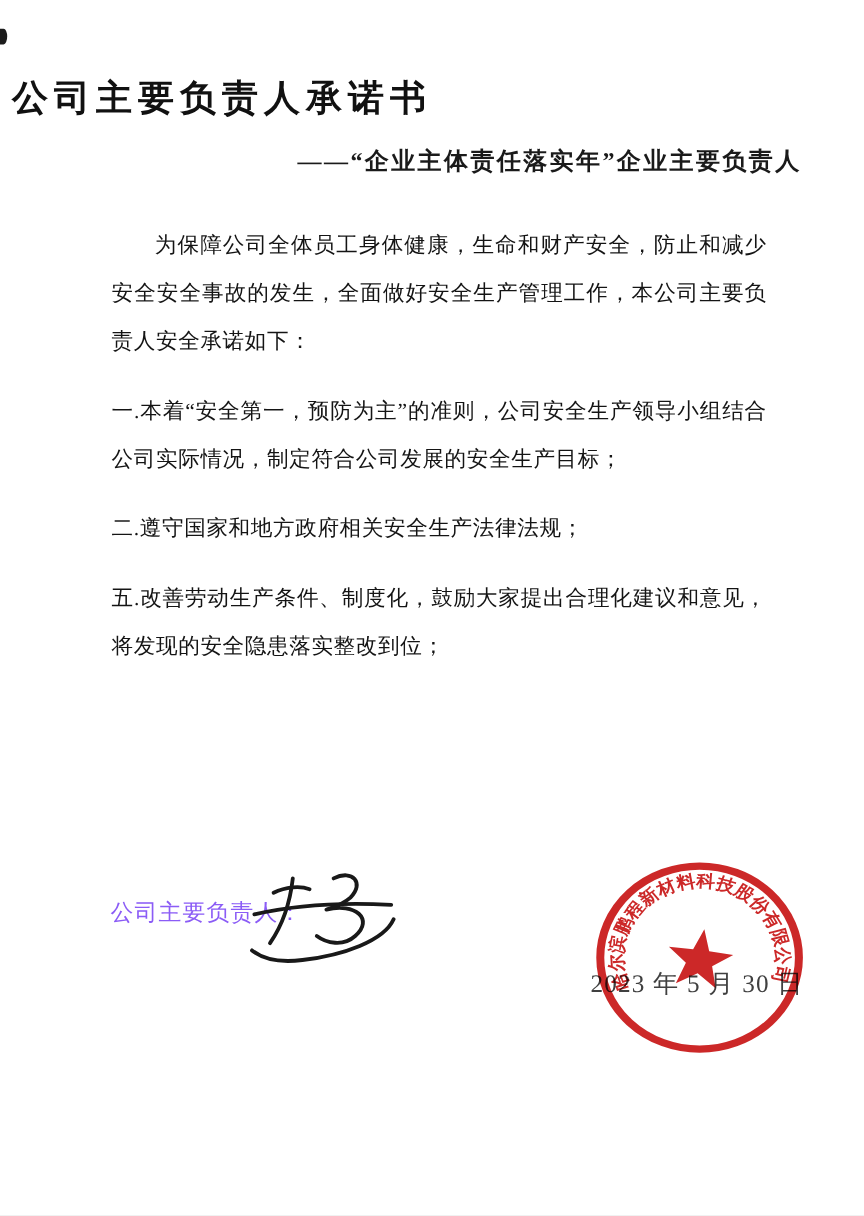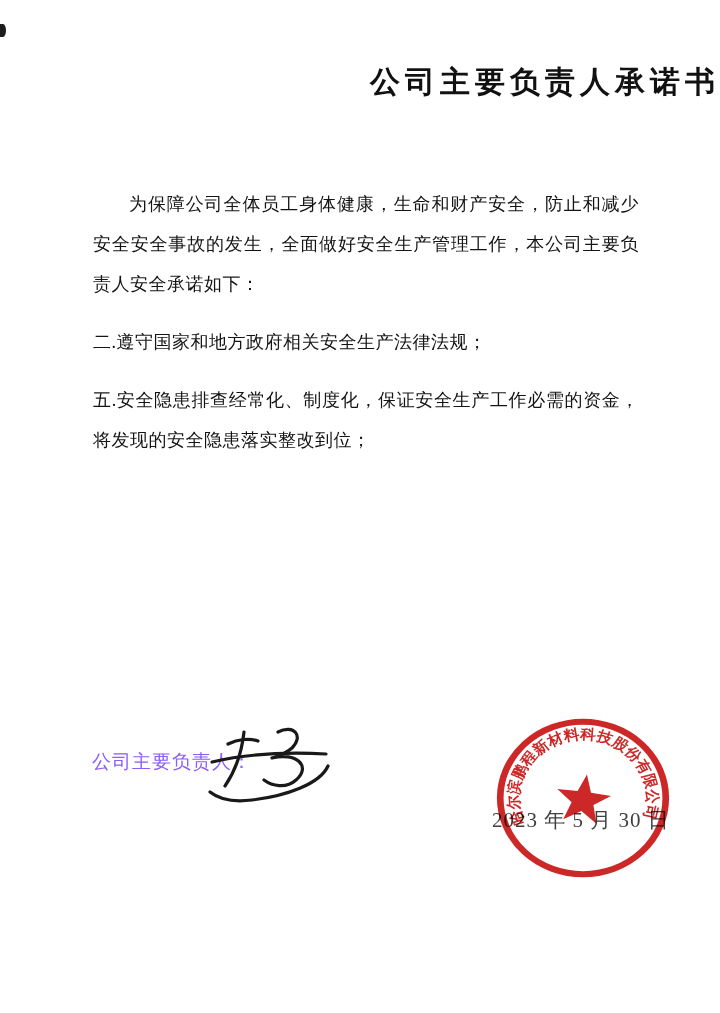--- a/index.html
+++ b/index.html
@@ -27,21 +27,21 @@
     border-radius: 0 60% 60% 0;
   }
   .title {
     position: absolute;
     top: 62px;
     left: 0;
     width: 100%;
     margin: 0;
     padding-left: 10px;
     box-sizing: border-box;
-    text-align: right;
+    text-align: left;
     font-size: 30px;
     font-weight: bold;
     letter-spacing: 5px;
     color: #111111;
   }
   .subtitle {
     position: absolute;
     top: 121px;
     left: 248px;
     font-size: 20px;
@@ -127,25 +127,27 @@
 </style>
 </head>
 <body>
 
 <div class="page">
 
   <div class="scan-mark"></div>
 
   <h1 class="title">公司主要负责人承诺书</h1>
 
+  <div class="subtitle">——“企业主体责任落实年”企业主要负责人</div>
 
   <div class="body">
     <p class="indent">为保障公司全体员工身体健康，生命和财产安全，防止和减少安全安全事故的发生，全面做好安全生产管理工作，本公司主要负责人安全承诺如下：</p>
+    <p>一.本着“安全第一，预防为主”的准则，公司安全生产领导小组结合公司实际情况，制定符合公司发展的安全生产目标；</p>
     <p>二.遵守国家和地方政府相关安全生产法律法规；</p>
-    <p>五.安全隐患排查经常化、制度化，保证安全生产工作必需的资金，将发现的安全隐患落实整改到位；</p>
+    <p>五.改善劳动生产条件、制度化，鼓励大家提出合理化建议和意见，将发现的安全隐患落实整改到位；</p>
   </div>
 
   <div class="sign-label">公司主要负责人：</div>
 
   <svg class="signature-svg" viewBox="0 0 150 84" preserveAspectRatio="none" aria-hidden="true">
     <path d="M30,18 C40,13 52,12 60,15"></path>
     <path d="M46,6 C44,24 38,44 27,60"></path>
     <path d="M14,36 C48,28 90,26 128,28"></path>
     <path d="M80,6 C96,-2 106,10 94,22 C86,29 76,31 74,32 C98,26 114,40 98,54 C88,63 74,60 66,54"></path>
     <path d="M130,40 C122,58 88,70 54,74 C38,76 22,74 12,66"></path>

